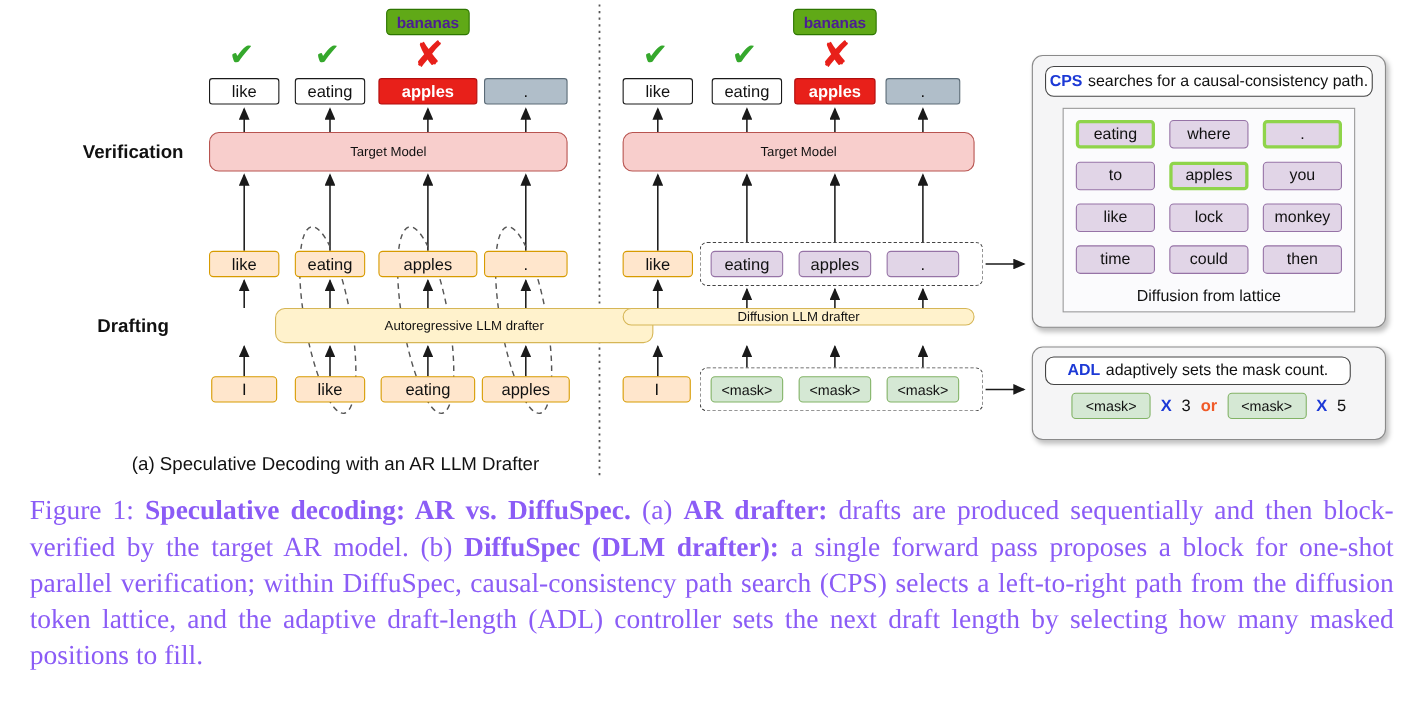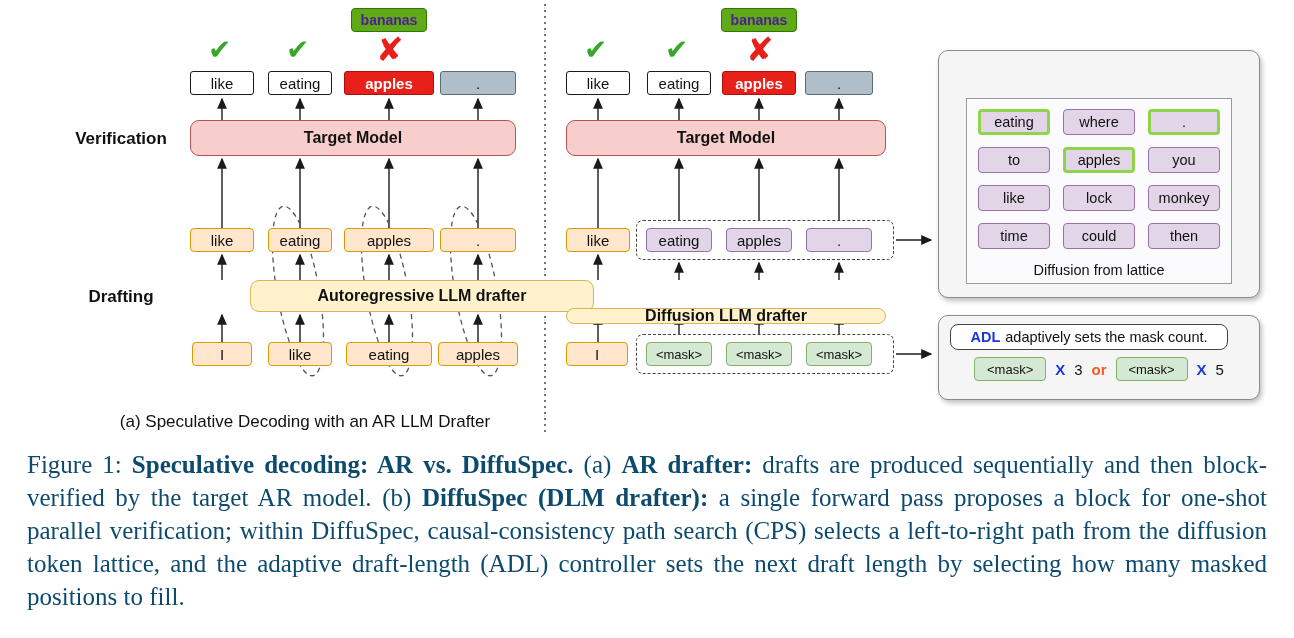--- a/index.html
+++ b/index.html
@@ -6,42 +6,42 @@
   .page{position:relative;width:1294px;height:638px;background:#fff;font-family:"Liberation Sans",sans-serif;color:#111;overflow:hidden;}
   .overlay{position:absolute;left:0;top:0;width:1294px;height:440px;pointer-events:none;}
   .tok{position:absolute;height:24px;display:flex;align-items:center;justify-content:center;font-size:15px;border-radius:3px;box-sizing:border-box;background:#fff;}
   .tok-white{background:#fff;border:1.4px solid #1a1a1a;}
   .tok-red{background:#e8201a;border:1.4px solid #b00d0d;color:#fff;font-weight:bold;}
   .tok-gray{background:#b0bec9;border:1.4px solid #5b6b77;}
   .tok-green{background:#60a917;border:1.4px solid #2d7600;color:#4c1d95;font-weight:bold;font-size:14px;border-radius:4px;}
   .tok-orange{background:#ffe6cc;border:1.4px solid #d79b00;border-radius:4px;}
   .tok-purple{background:#e1d5e7;border:1.4px solid #9673a6;border-radius:4px;}
   .tok-mask{background:#d5e8d4;border:1.4px solid #82b366;font-size:13px;border-radius:4px;}
-  .bigbox{position:absolute;display:flex;align-items:center;justify-content:center;font-size:16px;border-radius:9px;box-sizing:border-box;font-weight:bold;}
+  .bigbox{position:absolute;display:flex;align-items:center;justify-content:center;font-size:12px;border-radius:9px;box-sizing:border-box;}
   .target{background:#f8cecc;border:1.4px solid #b85450;}
   .drafter{background:#fff2cc;border:1.4px solid #d6b656;}
   .dashed-rect{position:absolute;border:1.6px dashed #444;border-radius:7px;box-sizing:border-box;}
   .rowlabel{position:absolute;font-weight:bold;font-size:17px;text-align:center;}
   .check{position:absolute;color:#35a82c;font-size:28px;font-weight:bold;font-family:"DejaVu Sans",sans-serif;line-height:1;}
   .cross{position:absolute;color:#e8201a;font-size:33px;font-weight:bold;font-family:"DejaVu Sans",sans-serif;line-height:1;}
   .sub-caption{position:absolute;font-size:17px;text-align:center;color:#111;}
   .panel{position:absolute;background:#f5f5f6;border:1.4px solid #8a8a8a;border-radius:10px;box-shadow:2px 3px 5px rgba(0,0,0,0.25);box-sizing:border-box;}
   .panel-title{position:absolute;background:#fff;border:1.2px solid #444;border-radius:8px;display:flex;align-items:center;justify-content:center;gap:5px;font-size:14.5px;box-sizing:border-box;}
   .term{color:#1c39d6;font-weight:bold;}
   .lattice{position:absolute;background:#fbfbfd;border:1.2px solid #9a9a9a;display:flex;flex-direction:column;align-items:center;padding-top:10px;gap:12px;box-sizing:border-box;}
   .lat-row{display:flex;gap:13px;}
   .lat-cell{width:72px;height:26px;display:flex;align-items:center;justify-content:center;font-size:14.5px;background:#e1d5e7;border:1.2px solid #9673a6;border-radius:4px;box-sizing:border-box;}
   .lat-hi{border:3px solid #8fd44b;}
   .lat-label{font-size:14.5px;margin-top:1px;}
   .adl-row{position:absolute;display:flex;align-items:center;justify-content:center;gap:9px;}
   .adl-mask{width:72px;height:24px;display:flex;align-items:center;justify-content:center;font-size:13px;background:#d5e8d4;border:1.4px solid #82b366;border-radius:4px;box-sizing:border-box;}
   .x-blue{color:#1c39d6;font-weight:bold;font-size:15px;}
   .num{font-size:15px;}
   .or{color:#f05a28;font-weight:bold;font-size:15px;}
-  .caption{position:absolute;left:27px;top:448px;width:1240px;font-family:"Liberation Serif",serif;font-size:25px;line-height:1.32;text-align:justify;color:#0c4a6e;}
+  .caption{position:absolute;left:27px;top:448px;width:1240px;font-family:"Liberation Serif",serif;font-size:25px;line-height:1.32;text-align:justify;color:#8b5cf6;}
   .seg-bold{font-weight:bold;}
 </style>
 </head>
 <body>
 
 <div class="page">
 
   <svg class="overlay" viewBox="0 0 1294 440">
     <defs>
       <marker id="ah" markerWidth="9" markerHeight="7" refX="7" refY="3.5" orient="auto">
@@ -150,30 +150,34 @@
   <div class="tok tok-gray" style="left:805px;top:71px;width:68px;">.</div>
 
   <div class="bigbox target" style="left:566px;top:120px;width:320px;height:36px;">Target Model</div>
 
   <div class="tok tok-orange" style="left:566px;top:228px;width:64px;">like</div>
   <div class="dashed-rect" style="left:636px;top:220px;width:258px;height:40px;"></div>
   <div class="tok tok-purple" style="left:646px;top:228px;width:66px;">eating</div>
   <div class="tok tok-purple" style="left:726px;top:228px;width:66px;">apples</div>
   <div class="tok tok-purple" style="left:806px;top:228px;width:66px;">.</div>
 
-  <div class="bigbox drafter" style="left:566px;top:280px;width:320px;height:16px;margin-top:28px;">Diffusion LLM drafter</div>
+  <div class="bigbox drafter" style="left:566px;top:280px;width:320px;height:16px;">Diffusion LLM drafter</div>
 
   <div class="tok tok-orange" style="left:566px;top:342px;width:62px;">I</div>
   <div class="dashed-rect" style="left:636px;top:334px;width:258px;height:40px;"></div>
   <div class="tok tok-mask" style="left:646px;top:342px;width:66px;">&lt;mask&gt;</div>
   <div class="tok tok-mask" style="left:726px;top:342px;width:66px;">&lt;mask&gt;</div>
   <div class="tok tok-mask" style="left:806px;top:342px;width:66px;">&lt;mask&gt;</div>
 
 
   <div class="panel" style="left:938px;top:50px;width:322px;height:248px;"></div>
+  <div class="panel-title" style="left:950px;top:60px;width:298px;height:28px;">
+    <span class="term">CPS</span>
+    <span>searches for a causal-consistency path.</span>
+  </div>
   <div class="lattice" style="left:966px;top:98px;width:266px;height:186px;">
     <div class="lat-row">
       <div class="lat-cell lat-hi">eating</div>
       <div class="lat-cell">where</div>
       <div class="lat-cell lat-hi">.</div>
     </div>
     <div class="lat-row">
       <div class="lat-cell">to</div>
       <div class="lat-cell lat-hi">apples</div>
       <div class="lat-cell">you</div>

